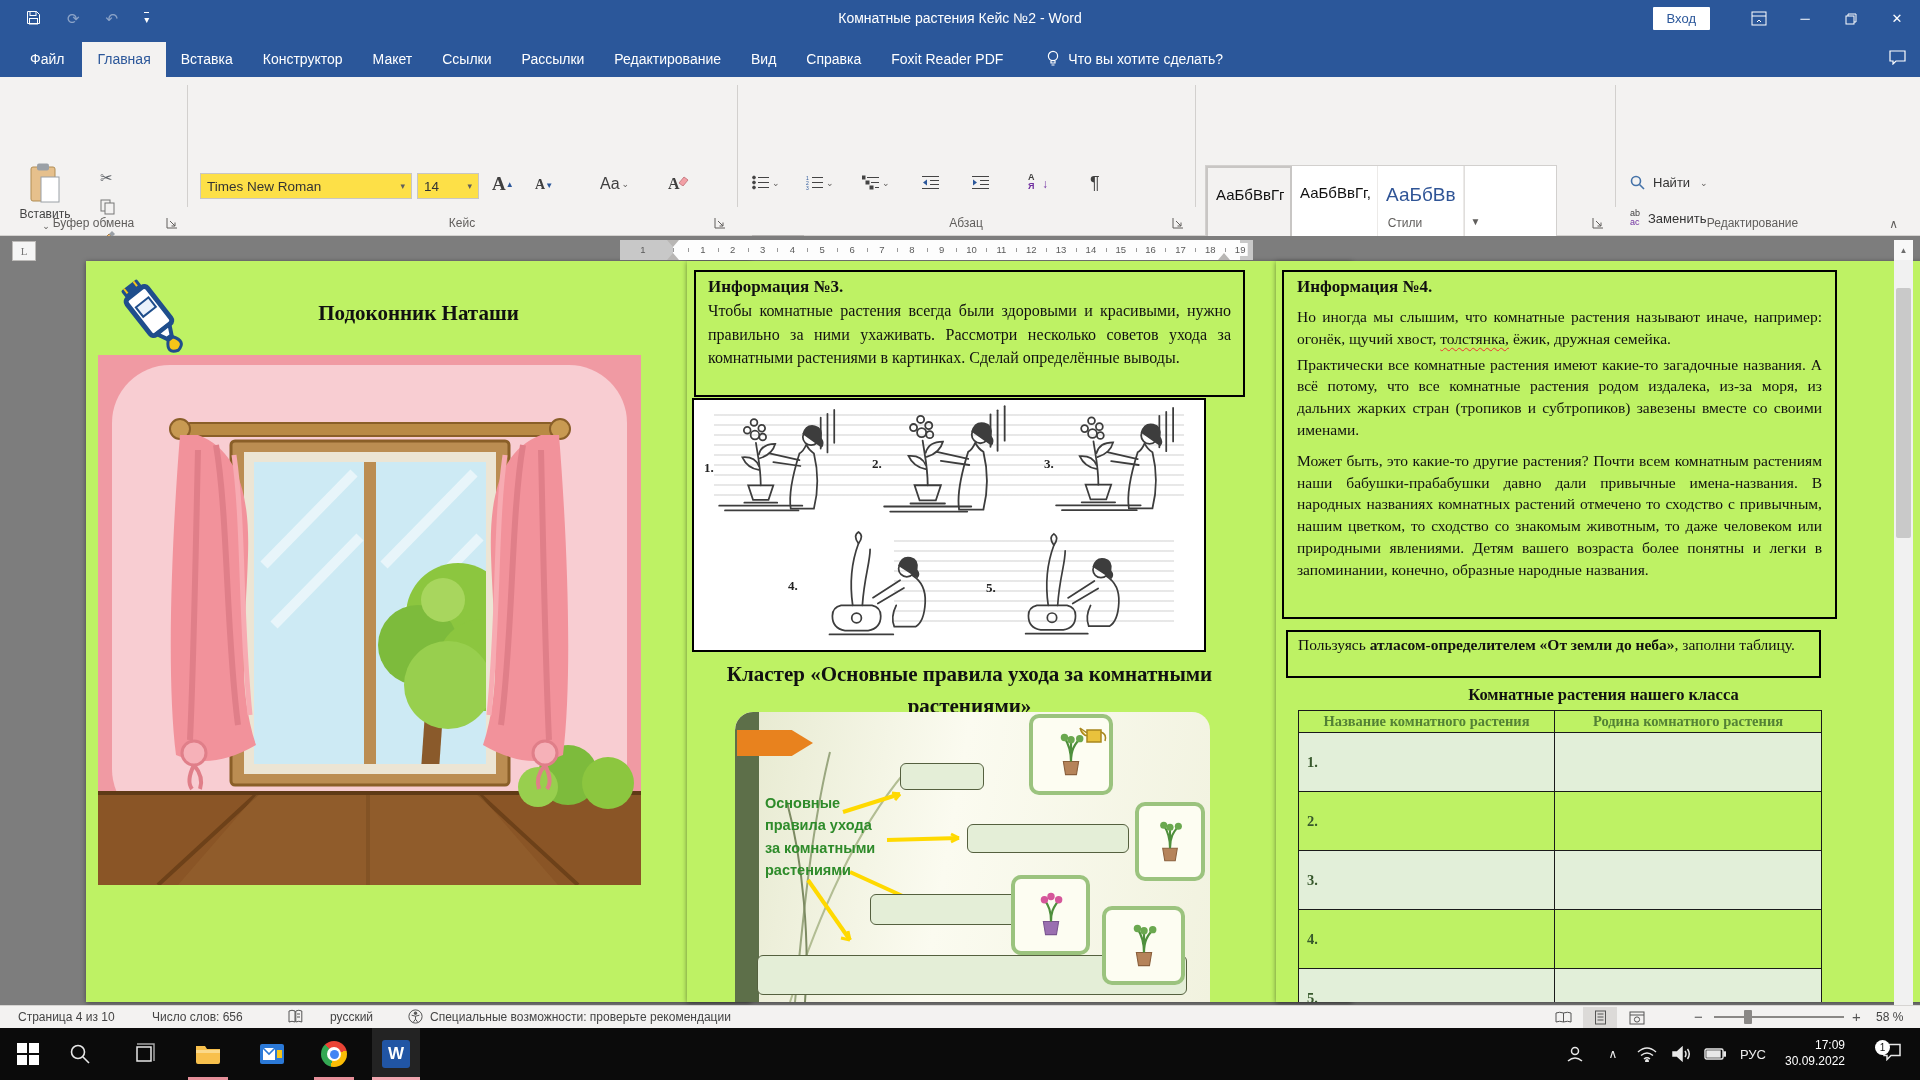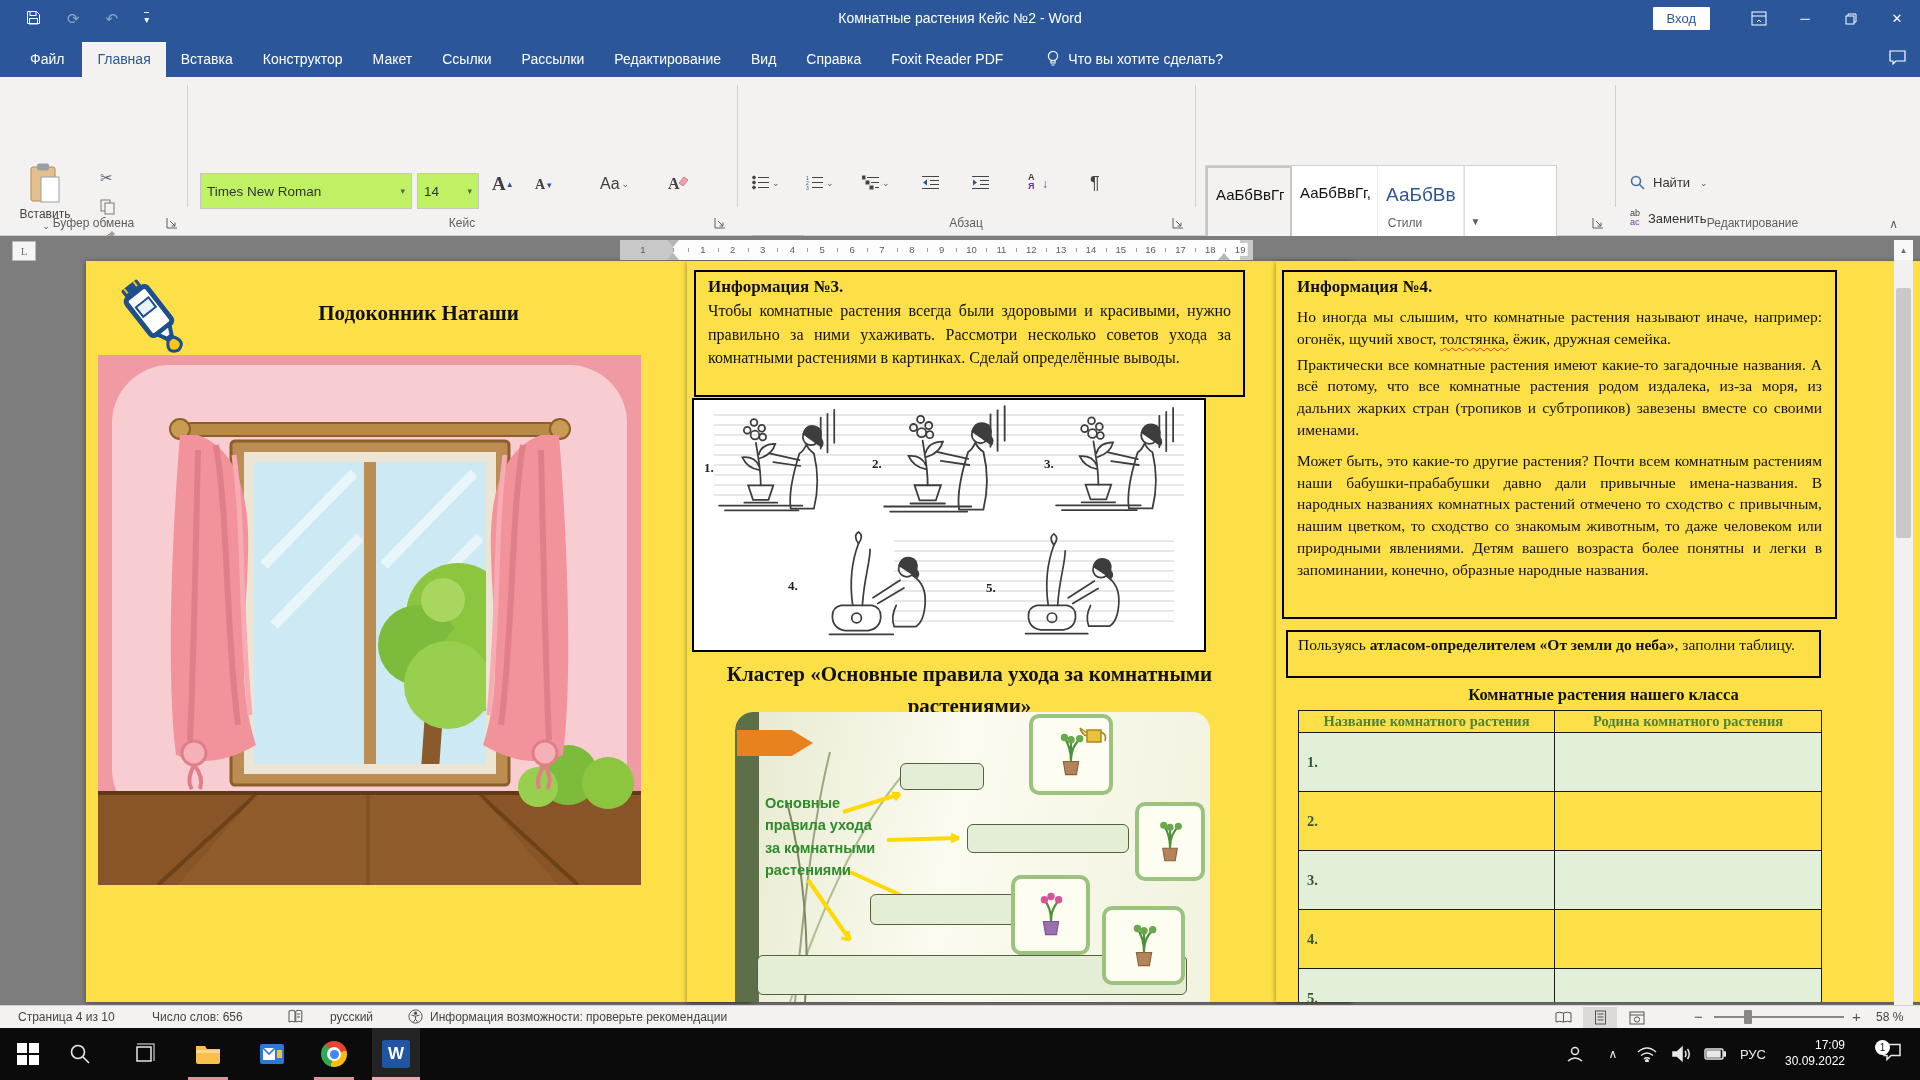--- a/index.html
+++ b/index.html
@@ -25,21 +25,21 @@
   .bulb-icon svg { display:block; }
   .feedback { position:absolute; right:14px; bottom:8px; }
 
   
   #ribbon { position:absolute; top:77px; left:0; width:1920px; height:159px; background:#f3f2f1; border-bottom:1px solid #d4d2d0; }
   .gdiv { position:absolute; top:8px; height:122px; width:1px; background:#d2d0ce; }
   .glabel { position:absolute; bottom:5px; font-size:12px; color:#605e5c; text-align:center; }
   .launcher { position:absolute; bottom:6px; width:12px; height:12px; }
   .rbtn { position:absolute; display:flex; align-items:center; justify-content:center; color:#444; }
   .chev { font-size:9px; color:#605e5c; margin-left:2px; }
-  .combo { position:absolute; background:#bef264; border:1px solid #c8c6c4; height:36px; display:flex; align-items:center; font-size:13.5px; color:#333; padding:0 6px; justify-content:space-between; }
+  .combo { position:absolute; background:#fde047; border:1px solid #c8c6c4; height:26px; display:flex; align-items:center; font-size:13.5px; color:#333; padding:0 6px; justify-content:space-between; }
   .bigbtn { position:absolute; width:62px; text-align:center; color:#444; font-size:12px; }
   .letterbtn { font-family:"Liberation Serif", serif; font-size:17px; font-weight:bold; color:#404040; }
   .styles-gallery { position:absolute; left:1205px; top:88px; width:352px; height:112px; background:#fff; border:1px solid #d2d0ce; display:flex; }
   .style-cell { width:86px; border-right:1px solid #eceae8; padding:18px 6px 6px 8px; display:flex; flex-direction:column; justify-content:space-between; }
   .style-cell.sel { background:#f3f2f1; border:2px solid #c8c6c4; }
   .style-prev { font-size:15px; color:#111; white-space:nowrap; overflow:hidden; }
   .style-prev.h1 { color:#2f5496; font-size:19px; }
   .style-prev.h2 { color:#2f5496; font-size:16px; }
   .style-name { font-size:11.5px; color:#444; white-space:nowrap; overflow:hidden; }
   .gal-strip { width:22px; border-left:1px solid #e0dedc; display:flex; align-items:center; justify-content:center; color:#605e5c; font-size:10px; }
@@ -50,21 +50,21 @@
   #ruler { position:absolute; left:620px; top:240px; width:633px; height:20px; }
   .rul-seg { position:absolute; top:0; height:20px; background:#c8c8c8; }
   .rul-active { position:absolute; left:53px; width:567px; top:0; height:20px; background:#fdfdfd; }
   .rul-ticks { position:absolute; left:53px; width:567px; top:8px; height:4px; background:repeating-linear-gradient(90deg,#9a9a9a 0 1px,transparent 1px 14.92px); }
   .rnum { position:absolute; top:3px; font-size:9.5px; color:#5a5a5a; transform:translateX(-50%); background:#fdfdfd; padding:0 2px; line-height:13px; }
   .rnum.neg { background:#c8c8c8; }
   .ind { position:absolute; width:0; height:0; }
 
   
   #docarea { position:absolute; top:236px; left:0; width:1920px; height:769px; background:#7d7d7d; overflow:hidden; }
-  .page { position:absolute; top:25px; height:741px; width:665px; background:#fde047; box-shadow:0 1px 5px rgba(0,0,0,.45); overflow:hidden; font-family:"Liberation Serif", serif; color:#111; }
+  .page { position:absolute; top:25px; height:741px; width:665px; background:#bef264; box-shadow:0 1px 5px rgba(0,0,0,.45); overflow:hidden; font-family:"Liberation Serif", serif; color:#111; }
   .docbox { border:2px solid #000; }
   .just { text-align:justify; }
   .info-h { font-weight:bold; font-size:17px; }
   .misspell { text-decoration:underline wavy #e33; text-decoration-thickness:1px; text-underline-offset:3px; }
 
   
   #lp-title { position:absolute; left:0; right:0; top:40px; text-align:center; font-size:21px; font-weight:bold; }
 
   
   .figframe { position:absolute; left:5px; top:137px; width:514px; height:254px; border:2px solid #000; background:#fff; }
@@ -759,21 +759,21 @@
       </svg>
   </div>
   <div class="sb-item" style="left:330px">русский</div>
   <div class="sb-item" style="left:408px;top:3px">
     <svg width="15" height="15" viewBox="0 0 15 15" fill="none" stroke="#555">
         <circle cx="7.5" cy="7.5" r="6.6"></circle>
         <circle cx="7.5" cy="4.2" r="1.3" fill="#555"></circle>
         <path d="M3.6,6.2 l3.9,1 3.9,-1 M7.5,7.2 v3 l-2,2.6 M7.5,10.2 l2,2.6"></path>
       </svg>
   </div>
-  <div class="sb-item" style="left:430px">Информация возможности: проверьте рекомендации</div>
+  <div class="sb-item" style="left:430px">Специальные возможности: проверьте рекомендации</div>
 
   <div class="sb-view" style="left:1546px">
     <svg width="17" height="13" viewBox="0 0 17 13" fill="none" stroke="#555">
         <path d="M1,2 q3.5,-1.5 7.5,0 q4,-1.5 7.5,0 v9 q-3.5,-1.5 -7.5,0 q-4,-1.5 -7.5,0 z"></path>
         <line x1="8.5" y1="2" x2="8.5" y2="11"></line>
       </svg>
   </div>
   <div class="sb-view pressed" style="left:1583px">
     <svg width="13" height="15" viewBox="0 0 13 15" fill="none" stroke="#555">
         <rect x="1.5" y="1" width="10" height="13"></rect>

